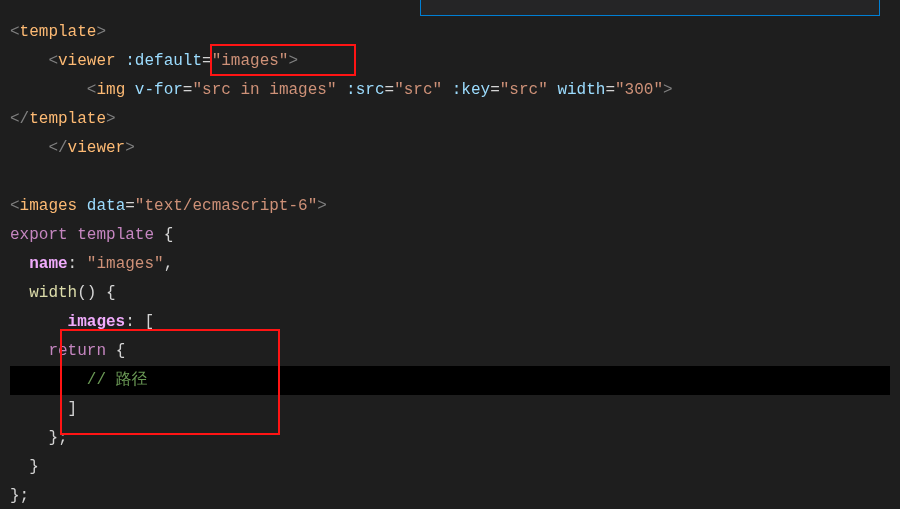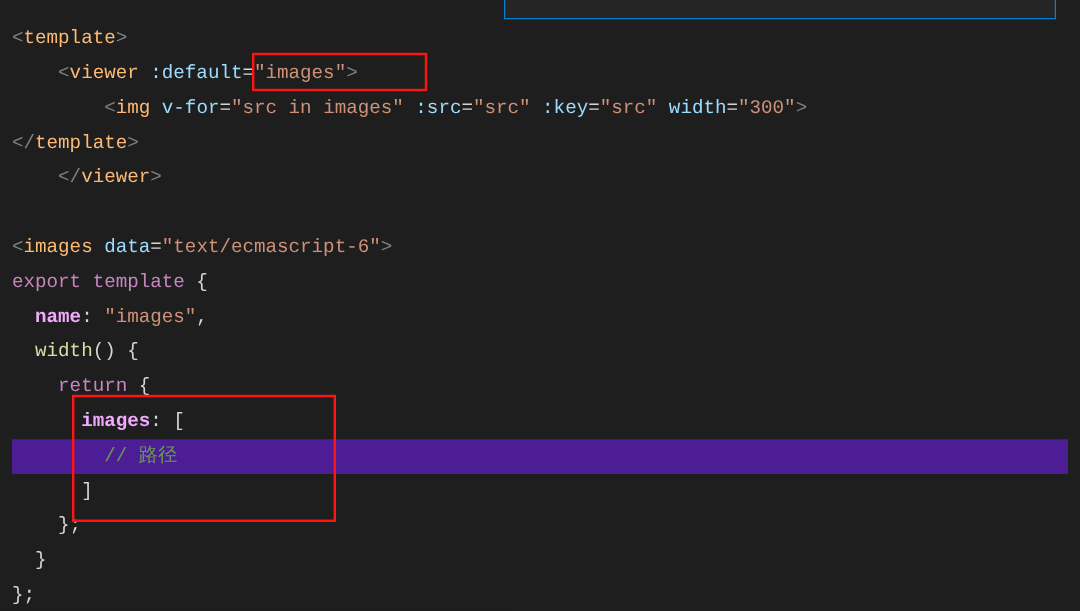--- a/index.html
+++ b/index.html
@@ -20,21 +20,21 @@
   }
   .editor {
     padding: 18px 10px 10px 10px;
     position: relative;
   }
   .line {
     white-space: pre;
     height: 29px;
   }
   .current-line {
-    background: #4c1d95;
+    background: #000000;
   }
   
   .punct   { color: #808080; }
   .tag     { color: #fdba74; }
   .attr    { color: #9cdcfe; }
   .string  { color: #ce9178; }
   .keyword2{ color: #c586c0; }
   .func    { color: #dcdcaa; }
   .prop    { color: #f0abfc; font-weight: bold; }
   .comment { color: #6a9955; }
@@ -88,23 +88,23 @@
 <div class="line"><span></span></div>
 
 <div class="line"><span class="punct">&lt;</span><span class="tag">images</span><span> </span><span class="attr">data</span><span class="text">=</span><span class="string">"text/ecmascript-6"</span><span class="punct">&gt;</span></div>
 
 <div class="line"><span class="keyword2">export</span><span> </span><span class="keyword2">template</span><span> </span><span class="text">{</span></div>
 
 <div class="line">  <span class="prop">name</span><span class="text">:</span><span> </span><span class="string">"images"</span><span class="text">,</span></div>
 
 <div class="line">  <span class="func">width</span><span class="text">()</span><span> </span><span class="text">{</span></div>
 
+<div class="line">      <span class="prop">images</span><span class="text">:</span><span> </span><span class="text">[</span></div>
+
 <div class="line">    <span class="keyword2">return</span><span> </span><span class="text">{</span></div>
-
-<div class="line">      <span class="prop">images</span><span class="text">:</span><span> </span><span class="text">[</span></div>
 
 <div class="line current-line">        <span class="comment">// 路径</span></div>
 
 <div class="line">      <span class="text">]</span></div>
 
 <div class="line">    <span class="text">}</span><span class="text">;</span></div>
 
 <div class="line">  <span class="text">}</span></div>
 
 <div class="line"><span class="text">}</span><span class="text">;</span></div>

